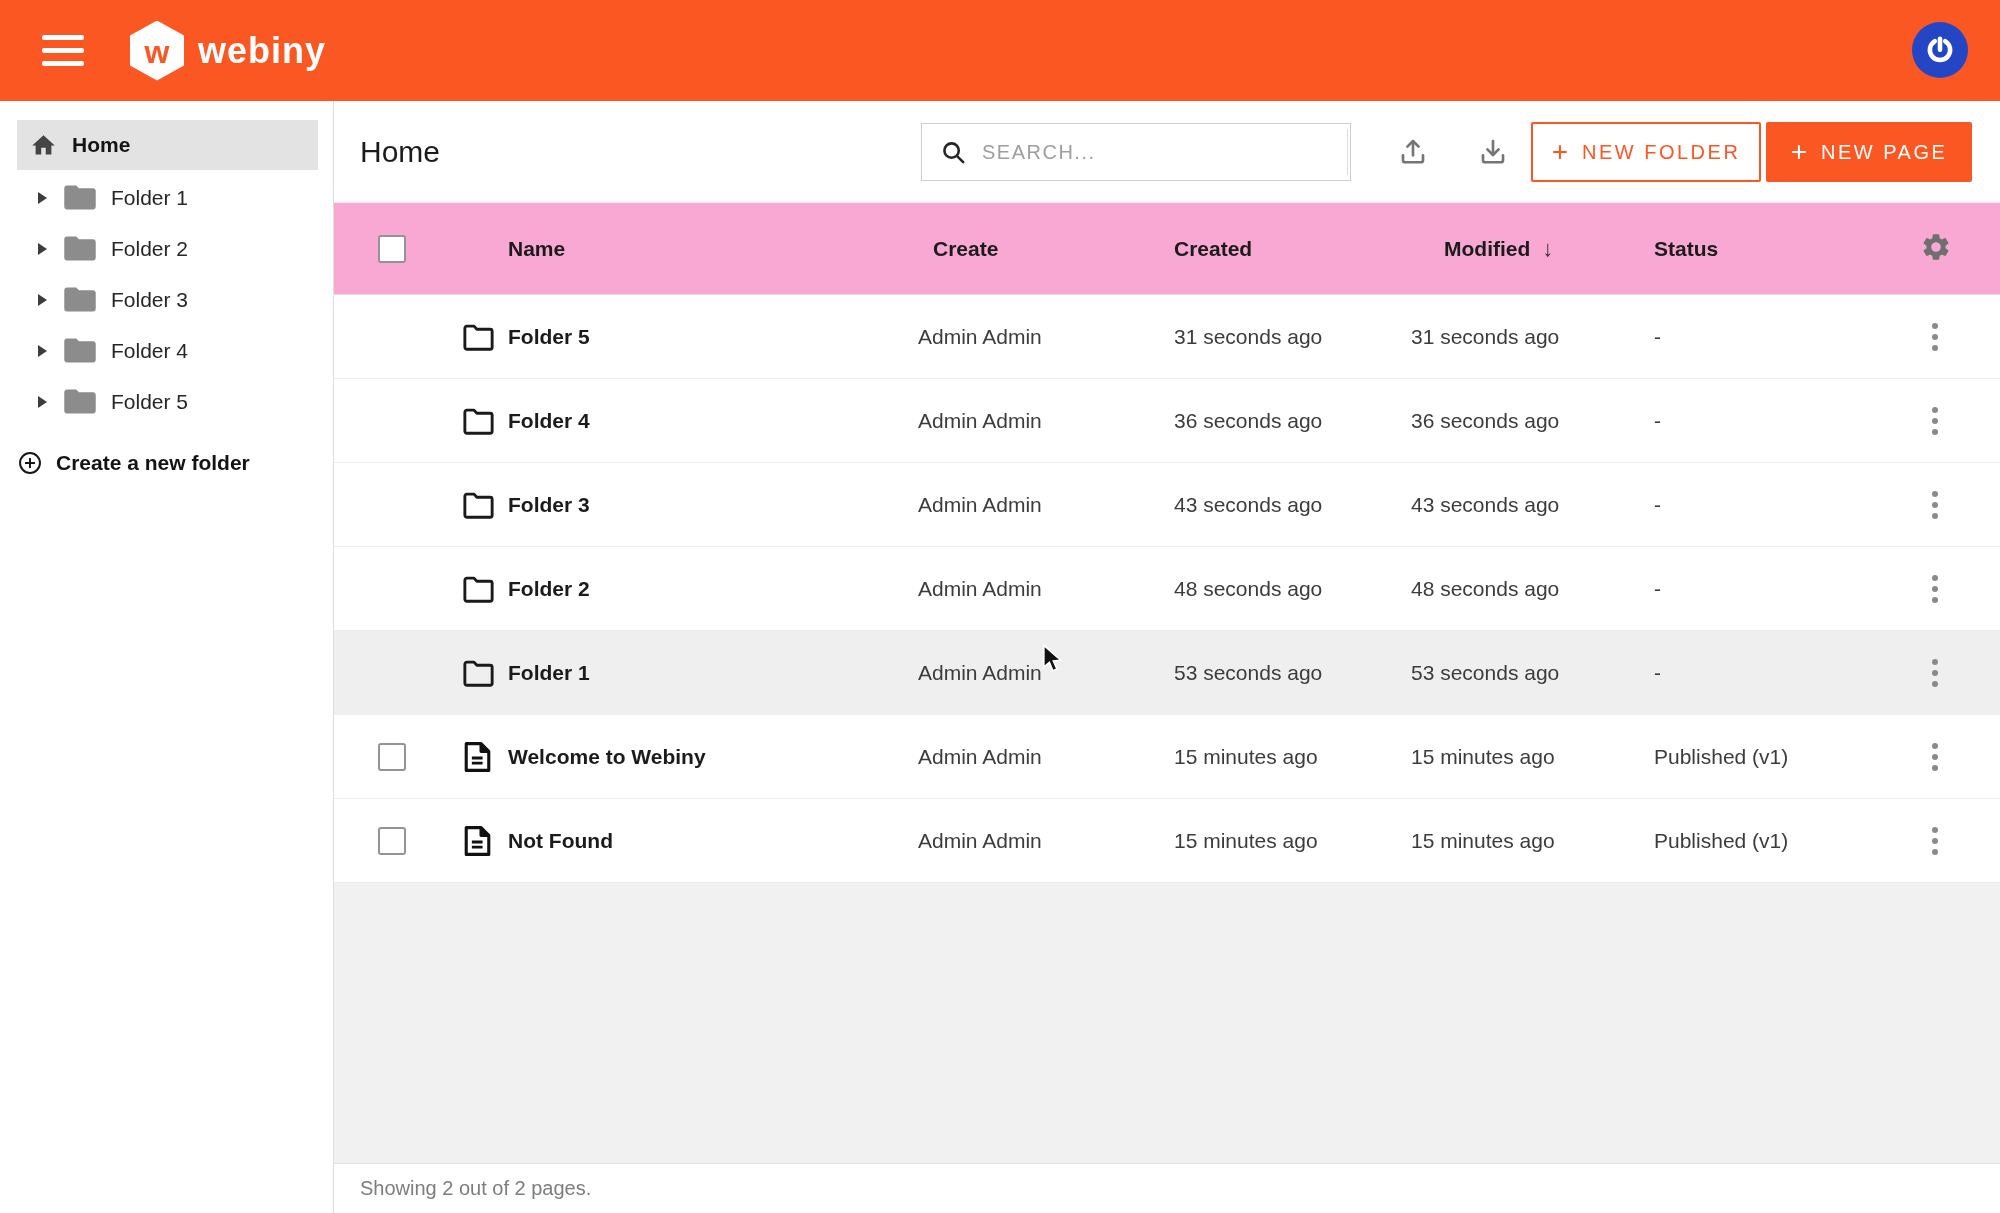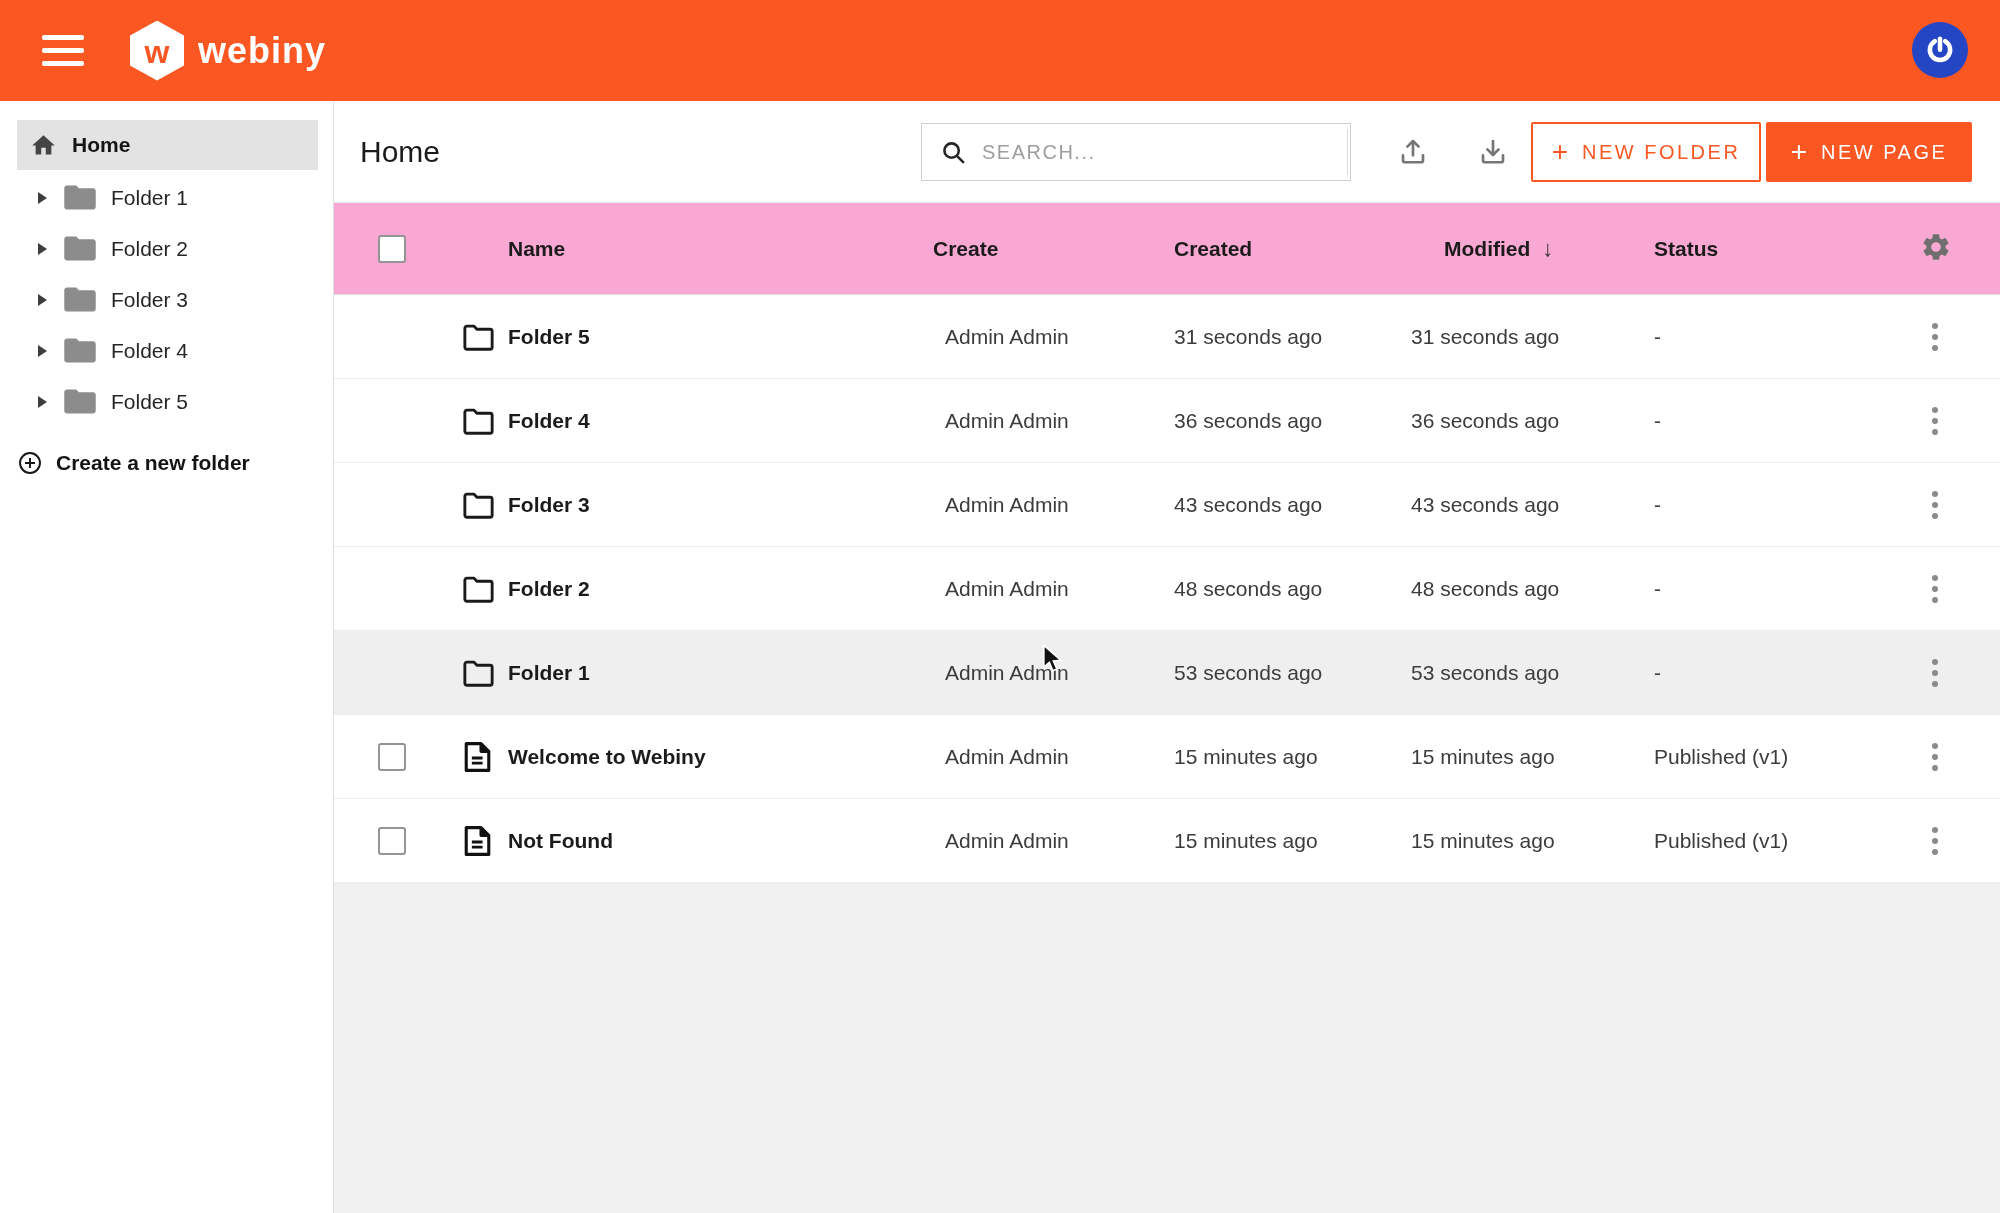--- a/index.html
+++ b/index.html
@@ -68,21 +68,21 @@
   .col-modified { left:1110px; } .col-status { left:1320px; }
   .sort-arrow { font-weight:400; font-size:22px; color:#333; margin-left:12px; }
   .gearbtn { position:absolute; left:1584px; top:50%; transform:translateY(-50%); background:none; border:none; cursor:pointer; width:36px; height:36px; }
 
   .row { height:84px; position:relative; border-bottom:1px solid #ededed; background:#ffffff; flex-shrink:0; }
   .row.hovered { background:#efefef; }
   
   .rowicon { position:absolute; left:128px; top:50%; transform:translateY(-50%); display:flex; }
   .cell { position:absolute; top:50%; transform:translateY(-50%); font-size:21px; color:#3c3c3c; white-space:nowrap; }
   .cell.name { left:174px; font-weight:700; color:#1b1b1b; }
-  .cell.author { left:611px; } .cell.created { left:840px; }
+  .cell.author { left:584px; } .cell.created { left:840px; }
   .cell.modified { left:1077px; } .cell.status { left:1320px; }
   .dots { position:absolute; left:1592px; top:50%; transform:translateY(-50%); display:flex; flex-direction:column; gap:5px; cursor:pointer; padding:6px; }
   .dots i { width:6px; height:6px; border-radius:50%; background:#8a8a8a; }
 
   .empty-area { flex:1; background:#f1f1f1; }
   .footer { height:50px; background:#ffffff; border-top:1px solid #e4e4e4; display:flex; align-items:center; flex-shrink:0; }
   .footer span { margin-left:26px; font-size:20px; color:#7d7d7d; }
 
   .cursor { position:absolute; left:1038px; top:644px; z-index:99; pointer-events:none; }
 </style>
@@ -347,20 +347,23 @@
         <span class="cell status">Published (v1)</span>
         <span class="dots">
             <i></i>
             <i></i>
             <i></i>
           </span>
       </div>
 
       <div class="empty-area"></div>
 
+      <div class="footer">
+        <span>Showing 2 out of 2 pages.</span>
+      </div>
 
     </section>
   </div>
 </div>
 
 <svg class="cursor" width="28" height="30" viewBox="0 0 18 22">
   <path d="M3 1 L3 17 L7.1 13.5 L9.6 19.6 L12.6 18.3 L10 12.4 L15.6 12 Z" fill="#111111" stroke="#ffffff" stroke-width="1.2"></path>
 </svg>
 
 </body></html>

